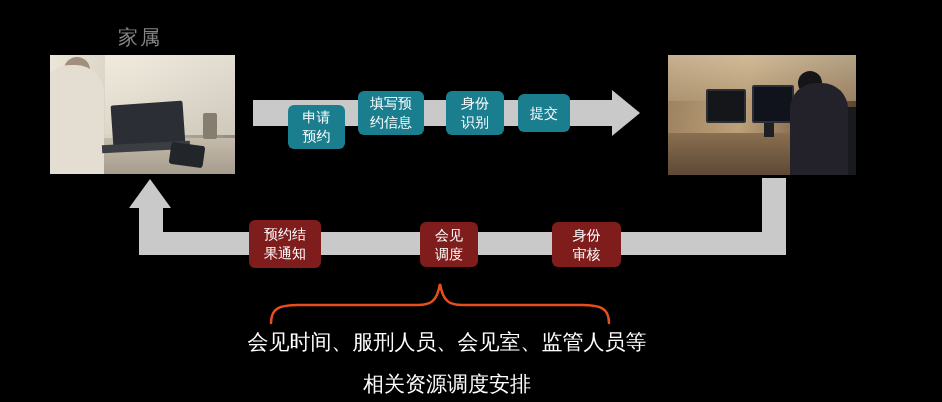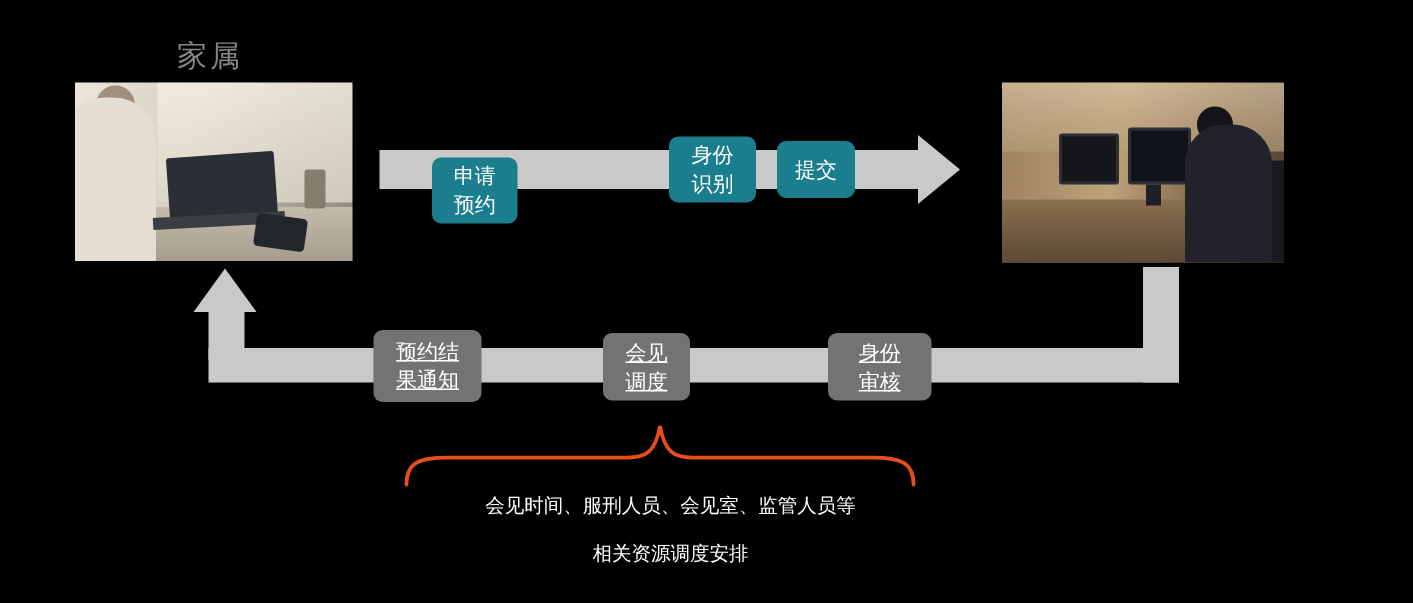--- a/index.html
+++ b/index.html
@@ -100,38 +100,38 @@
     position: absolute;
     display: flex; align-items: center; justify-content: center;
     text-align: center;
     color: #fff;
     font-size: 14px;
     line-height: 1.35;
     border-radius: 6px;
     white-space: pre-line;
   }
   .step.teal   { background: #1b7e8f; }
-  .step.orange { background: #737373; text-decoration: underline; }
+  .step.orange { background: #7f1d1d; }
 
   .step.s-apply   { left: 288px; top: 91px; width: 57px; height: 44px; margin-top: 14px; }
   .step.s-fill    { left: 358px; top: 91px; width: 66px; height: 44px; }
   .step.s-ident   { left: 446px; top: 91px; width: 58px; height: 44px; }
   .step.s-submit  { left: 518px; top: 94px; width: 52px; height: 38px; }
 
   .step.s-review  { left: 552px; top: 222px; width: 69px; height: 45px; }
-  .step.s-sched   { left: 402px; top: 222px; width: 58px; height: 45px; }
+  .step.s-sched   { left: 420px; top: 222px; width: 58px; height: 45px; }
   .step.s-notify  { left: 249px; top: 220px; width: 72px; height: 48px; }
 
   
   .brace-svg { position: absolute; left: 268px; top: 278px; width: 344px; height: 48px; }
 
   .annotation {
     position: absolute;
     left: 247px; top: 328px; width: 400px;
-    color: #fff; text-align: center; font-size: 13px;
+    color: #fff; text-align: center; font-size: 21px;
   }
   .annotation .line1 { margin-bottom: 14px; }
 </style>
 </head>
 <body>
 
 <div class="canvas">
 
   <div class="actor-label left">家属</div>
 
@@ -160,20 +160,22 @@
   <div class="bar forward"></div>
   <div class="tri-right"></div>
 
   <div class="bar ret-right"></div>
   <div class="bar ret-horiz"></div>
   <div class="bar ret-left"></div>
   <div class="tri-up"></div>
 
   <div class="step teal s-apply">申请
 预约</div>
+  <div class="step teal s-fill">填写预
+约信息</div>
   <div class="step teal s-ident">身份
 识别</div>
   <div class="step teal s-submit">提交</div>
 
   <div class="step orange s-review">身份
 审核</div>
   <div class="step orange s-sched">会见
 调度</div>
   <div class="step orange s-notify">预约结
 果通知</div>

